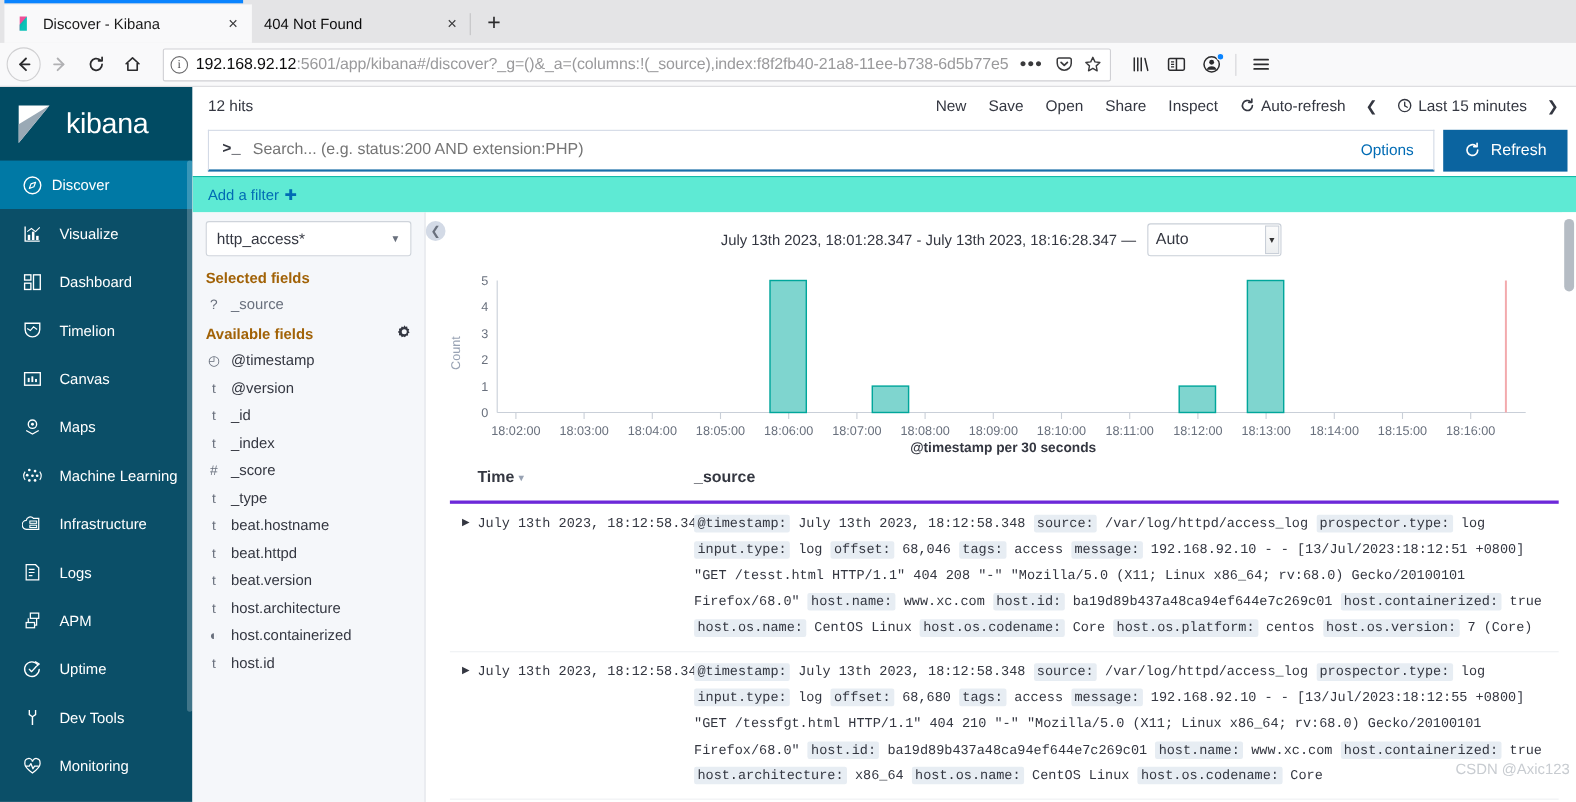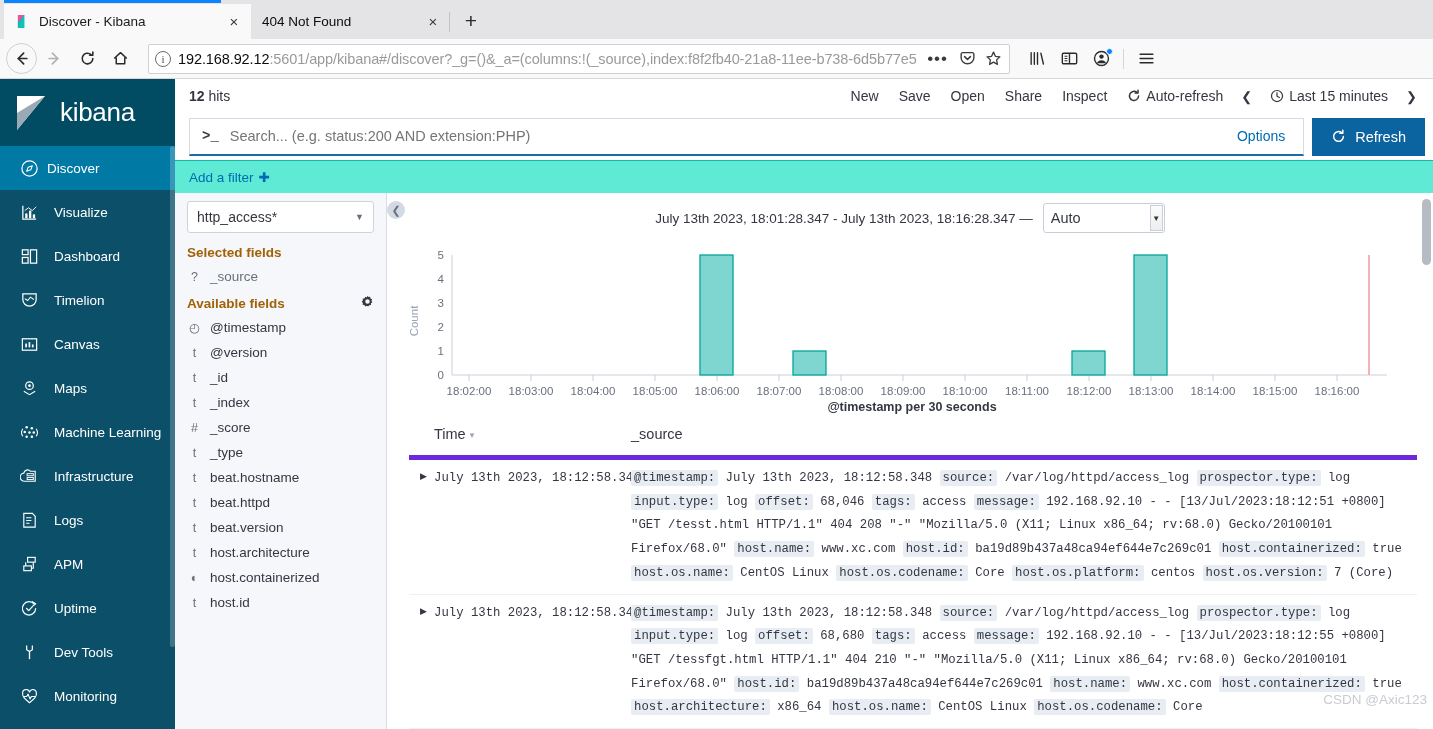--- a/index.html
+++ b/index.html
@@ -20,21 +20,21 @@
   }
   .tabstrip::before {
     content: ""; position: absolute; left: 4px; top: 0; width: 217px; height: 3px;
     background: #0a84ff;
   }
   .tab {
     height: 35px; display: flex; align-items: center;
     padding: 0 8px 0 11px; gap: 8px; font-size: 13.5px; color: #1a1a1a;
     position: relative; min-width: 100px;
   }
-  .tab.active { background: #f9f9fa; width: 247px; }
+  .tab.active { background: #f9f9fa; width: 225px; }
   .tab.inactive { width: 199px; color: #0c0c0d; }
   .tab.inactive::after {
     content:""; position:absolute; right:0; top:8px; height:20px; width:1px; background:#c3c3c5;
   }
   .tab-fav { width: 16px; height: 16px; flex: 0 0 16px; display:flex; align-items:center; justify-content:center;}
   .tab-title {
     flex: 1; white-space: nowrap; overflow: hidden; text-overflow: ellipsis;
   }
   .tab-close {
     width: 18px; height: 18px; flex:0 0 18px;
@@ -142,21 +142,21 @@
   .fl-item .name { color: #343741; }
   .fl-item.sel .name { color: #69707d; }
 
   
   .main { flex: 1; display: flex; flex-direction: column; overflow: hidden; position: relative; background: #fff; }
   .topbar {
     height: 34px; display: flex; align-items: center; padding-left: 14px;
     font-size: 14px; color: #343741; flex: 0 0 34px;
   }
   .hits { font-size: 14px; color: #343741; }
-  .hits b { font-weight: bold; }
+  .hits b { font-weight: normal; }
   .topbar-right { margin-left: auto; display: flex; align-items: center; gap: 0; padding-right: 8px; }
   .tb-link { padding: 0 10px; color: #343741; font-size: 14px; cursor: pointer; white-space: nowrap;}
   .tb-link.icon { display: flex; align-items: center; gap: 5px; }
   .tb-chev { padding: 0 8px; color: #343741; font-size: 13px; cursor: pointer; }
 
   .searchrow {
     height: 47px; display: flex; align-items: center; padding: 0 8px 0 14px; gap: 0;
     flex: 0 0 47px;
   }
   .searchbox {
@@ -207,22 +207,22 @@
     border: 1px solid #c9cfd8; display: flex; align-items: center; justify-content: center;
     font-size: 8px; color: #333; position:absolute; right:1px; top:1px;
   }
 
   .chart-wrap { padding: 10px 16px 0 20px; position: relative; }
   .chart-svg { display: block; }
   .xlabel { text-align: center; font-size: 12.5px; color: #343741; font-weight: bold; margin-top: 2px; }
 
   .doc-table { padding: 0 16px 0 22px; }
   .doc-th {
-    display: flex; font-size: 14.5px; font-weight: normal; color: #343741;
-    padding: 12px 0 13px 0; border-bottom: 5px solid #6d28d9;
+    display: flex; font-size: 14.5px; font-weight: bold; color: #343741;
+    padding: 12px 0 13px 0; border-bottom: 3px solid #6d28d9;
   }
   .th-time { width: 222px; flex: 0 0 222px; padding-left: 25px; }
   .th-sort { font-size: 9px; color: #98a2b3; margin-left: 4px; vertical-align: middle; }
   .doc-row { display: flex; border-bottom: 1px solid #eef0f3; padding: 7px 0 8px 0; }
   .rw-caret {
     width: 25px; flex: 0 0 25px; color: #343741; font-size: 9px; padding-top: 4px;
     padding-left: 11px; cursor: pointer;
   }
   .rw-time {
     width: 197px; flex: 0 0 197px; font-family: "Liberation Mono", monospace;

